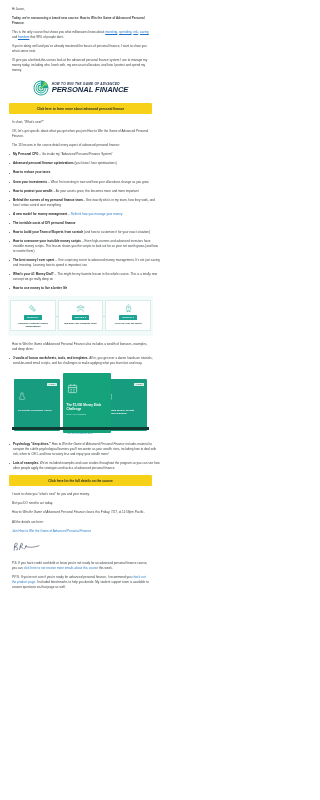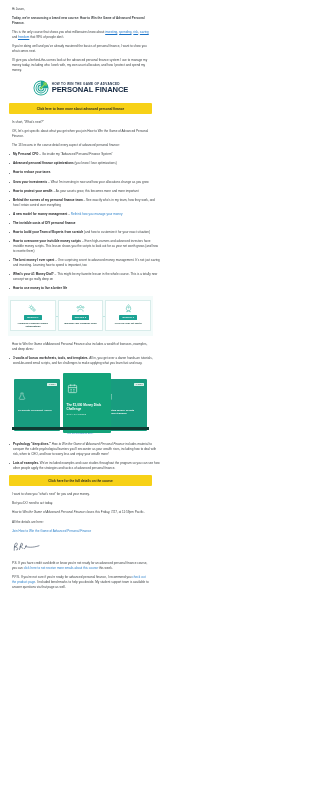--- a/index.html
+++ b/index.html
@@ -23,21 +23,21 @@
   .ital { font-style: italic; }
   a.lnk { color:#1a73c8; text-decoration: underline; }
   a.lnk-plain { color:#2a7fc9; text-decoration: none; }
 
   
   .banner {
     background:#ffffff; padding: 3px 0 2px 0;
     display:flex; align-items:center; justify-content:center; gap:3px;
   }
   .logo { width:16px; height:16px; flex:none; }
-  .bannertxt { display:flex; flex-direction:column; gap:0px; }
+  .bannertxt { display:flex; flex-direction:column; gap:0px;font-style:italic; }
   .kicker {
     font-size:3.1px; letter-spacing:.085em; color:#1b2b44; font-weight:bold;
   }
   .bigtitle {
     font-size:7.6px; font-weight:bold; color:#13263f; letter-spacing:-.01em;
     line-height:1.05;
   }
 
   
   .cta {

